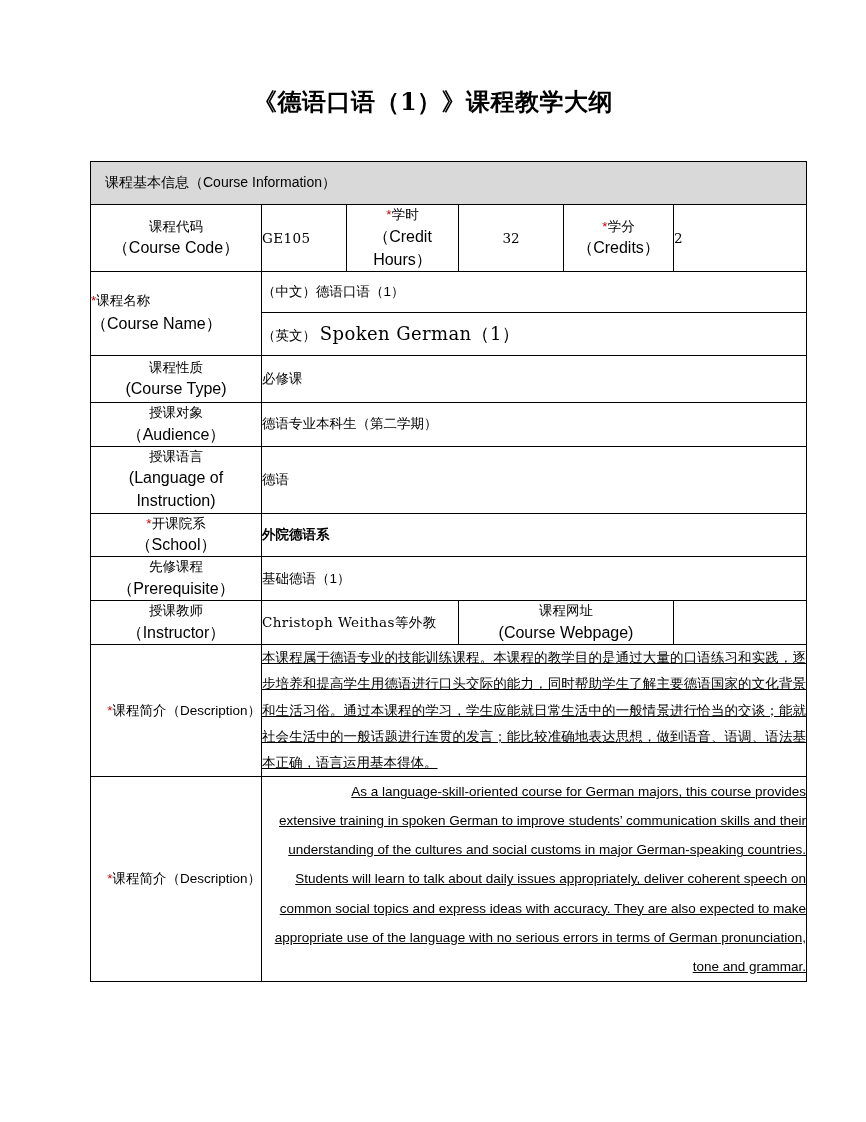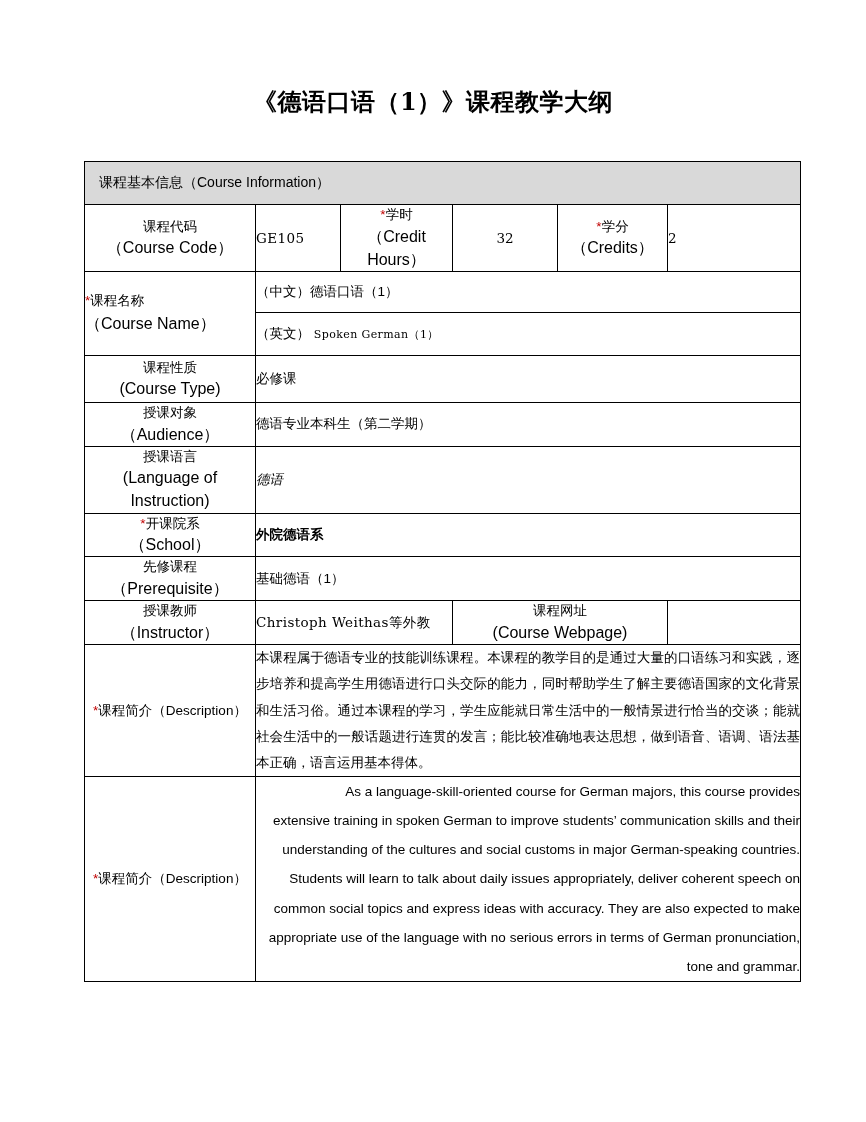--- a/index.html
+++ b/index.html
@@ -31,21 +31,21 @@
     font-family: "DejaVu Serif", "Liberation Serif", serif;
     font-size: 24px;
     font-weight: bold;
     letter-spacing: 0.5px;
     line-height: 1.2;
   }
 
   
   .info-table {
     position: absolute;
-    left: 84px;
+    left: 90px;
     top: 161px;
     width: 716px;
     border-collapse: collapse;
     table-layout: fixed;
   }
   .info-table td {
     border: 1px solid #000000;
     padding: 0;
     vertical-align: middle;
     font-size: 13.5px;
@@ -78,50 +78,51 @@
 
   .star { color: #c00000; }
 
   .val {
     padding: 6px 10px;
     font-size: 15px;
     line-height: 1.5;
   }
   .val-serif {
     font-family: "DejaVu Serif", "Liberation Serif", serif;
-    font-size: 11px;
+    font-size: 18px;
     letter-spacing: 0.4px;
   }
   .val-center {
     text-align: center;
     font-family: "DejaVu Serif", "Liberation Serif", serif;
     font-size: 15px;
   }
   .val-num {
     padding-left: 14px;
     font-size: 16px;
     font-family: "DejaVu Serif", "Liberation Serif", serif;
   }
 
   .desc-cell {
     padding: 10px 12px 12px 12px;
     line-height: 1.95;
     font-size: 15px;
     text-align: justify;
     text-justify: inter-ideograph;
+    text-decoration: underline;
   }
   .desc-cell-en {
     padding: 14px 14px 14px 14px;
     line-height: 2.15;
     font-size: 14.5px;
     text-align: right;
     text-indent: 34px;
   }
   .desc-lbl {
-    text-align: center;
+    text-align: right;
     padding-left: 8px;
     font-size: 14px;
   }
 
   .empty-cell { }
 </style>
 </head>
 <body>
 
 <div class="page">
@@ -193,21 +194,21 @@
           <span class="en">（Audience）</span>
         </td>
         <td class="val" colspan="5" style="height:42px;">德语专业本科生（第二学期）</td>
       </tr>
 
       <tr>
         <td class="lbl">
           <span class="zh">授课语言</span>
           <span class="en">(Language of Instruction)</span>
         </td>
-        <td class="val" colspan="5" style="height:37px;font-style:italic;">德语</td>
+        <td class="val" colspan="5" style="height:37px;">德语</td>
       </tr>
 
       <tr>
         <td class="lbl">
           <span class="zh"><span class="star">*</span><span>开课院系</span></span>
           <span class="en">（School）</span>
         </td>
         <td class="val" colspan="5" style="height:38px;font-weight:bold;">外院德语系</td>
       </tr>
 

